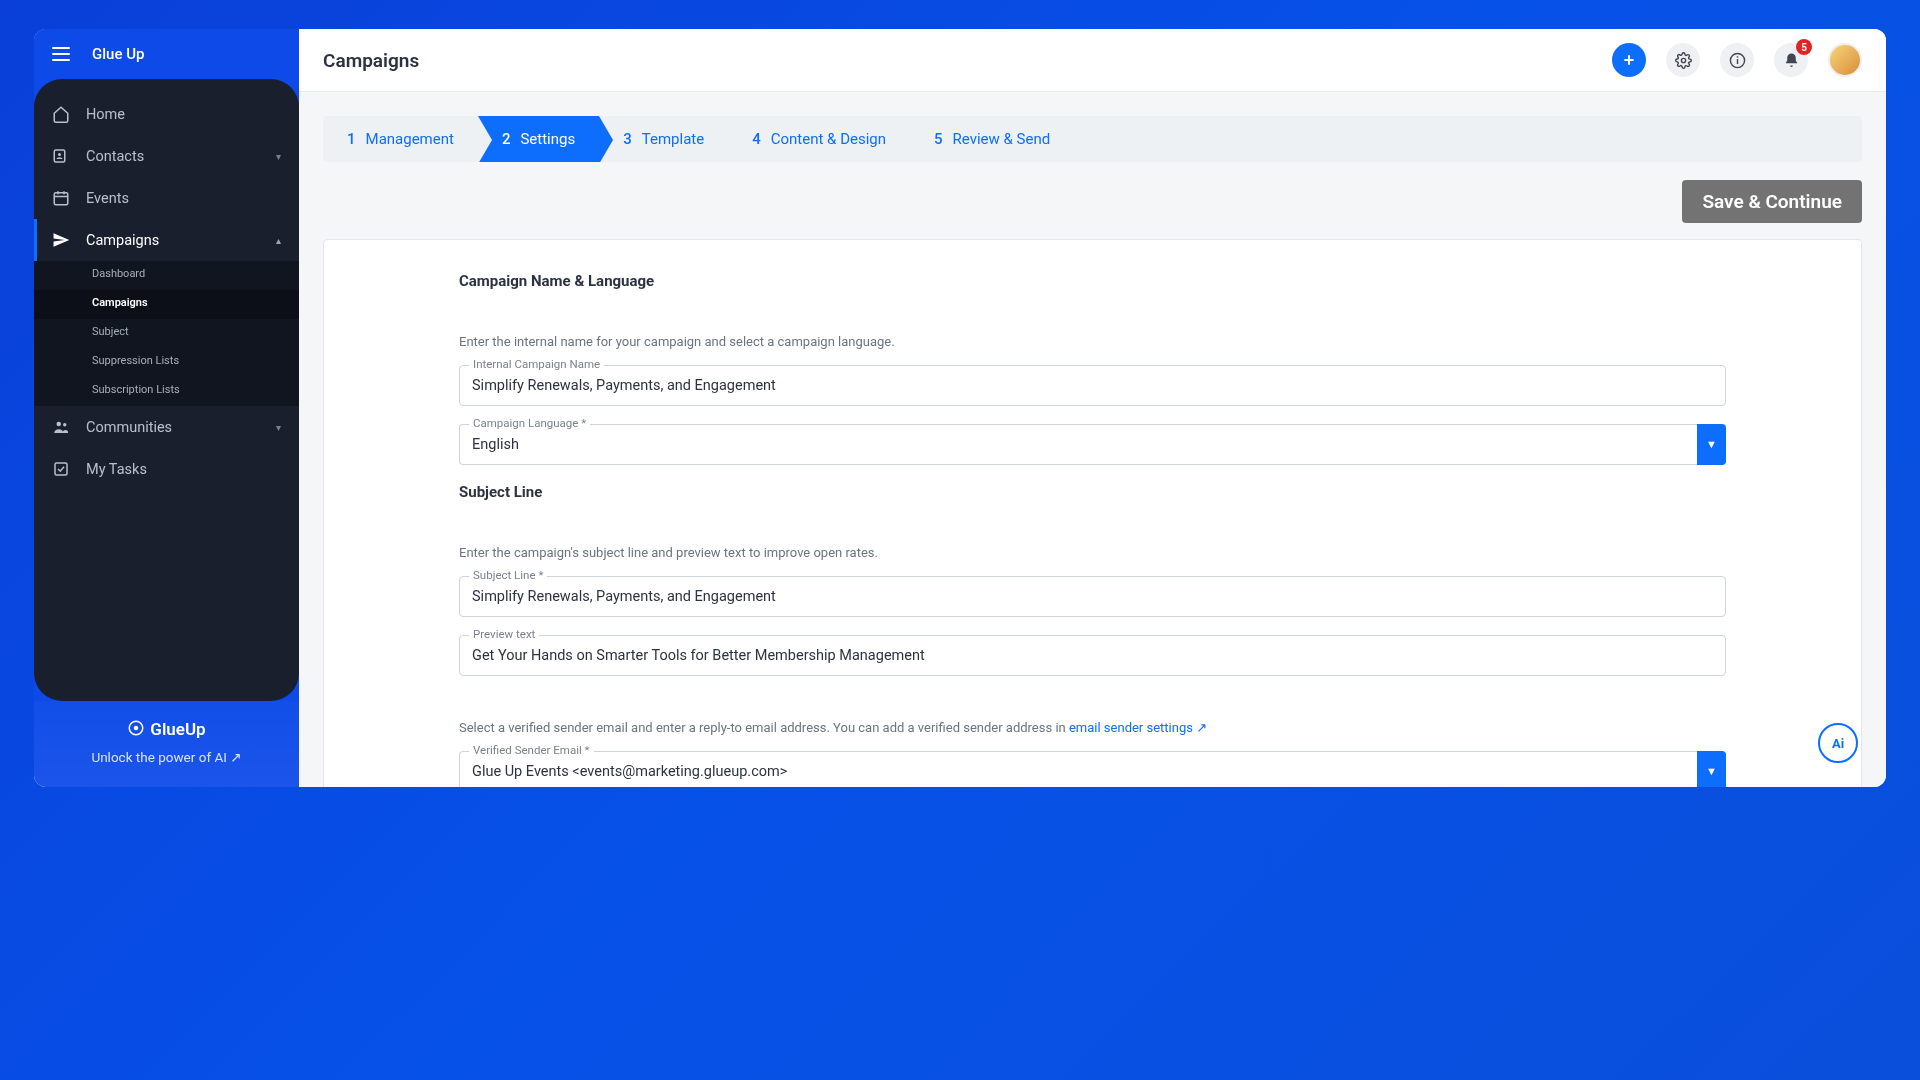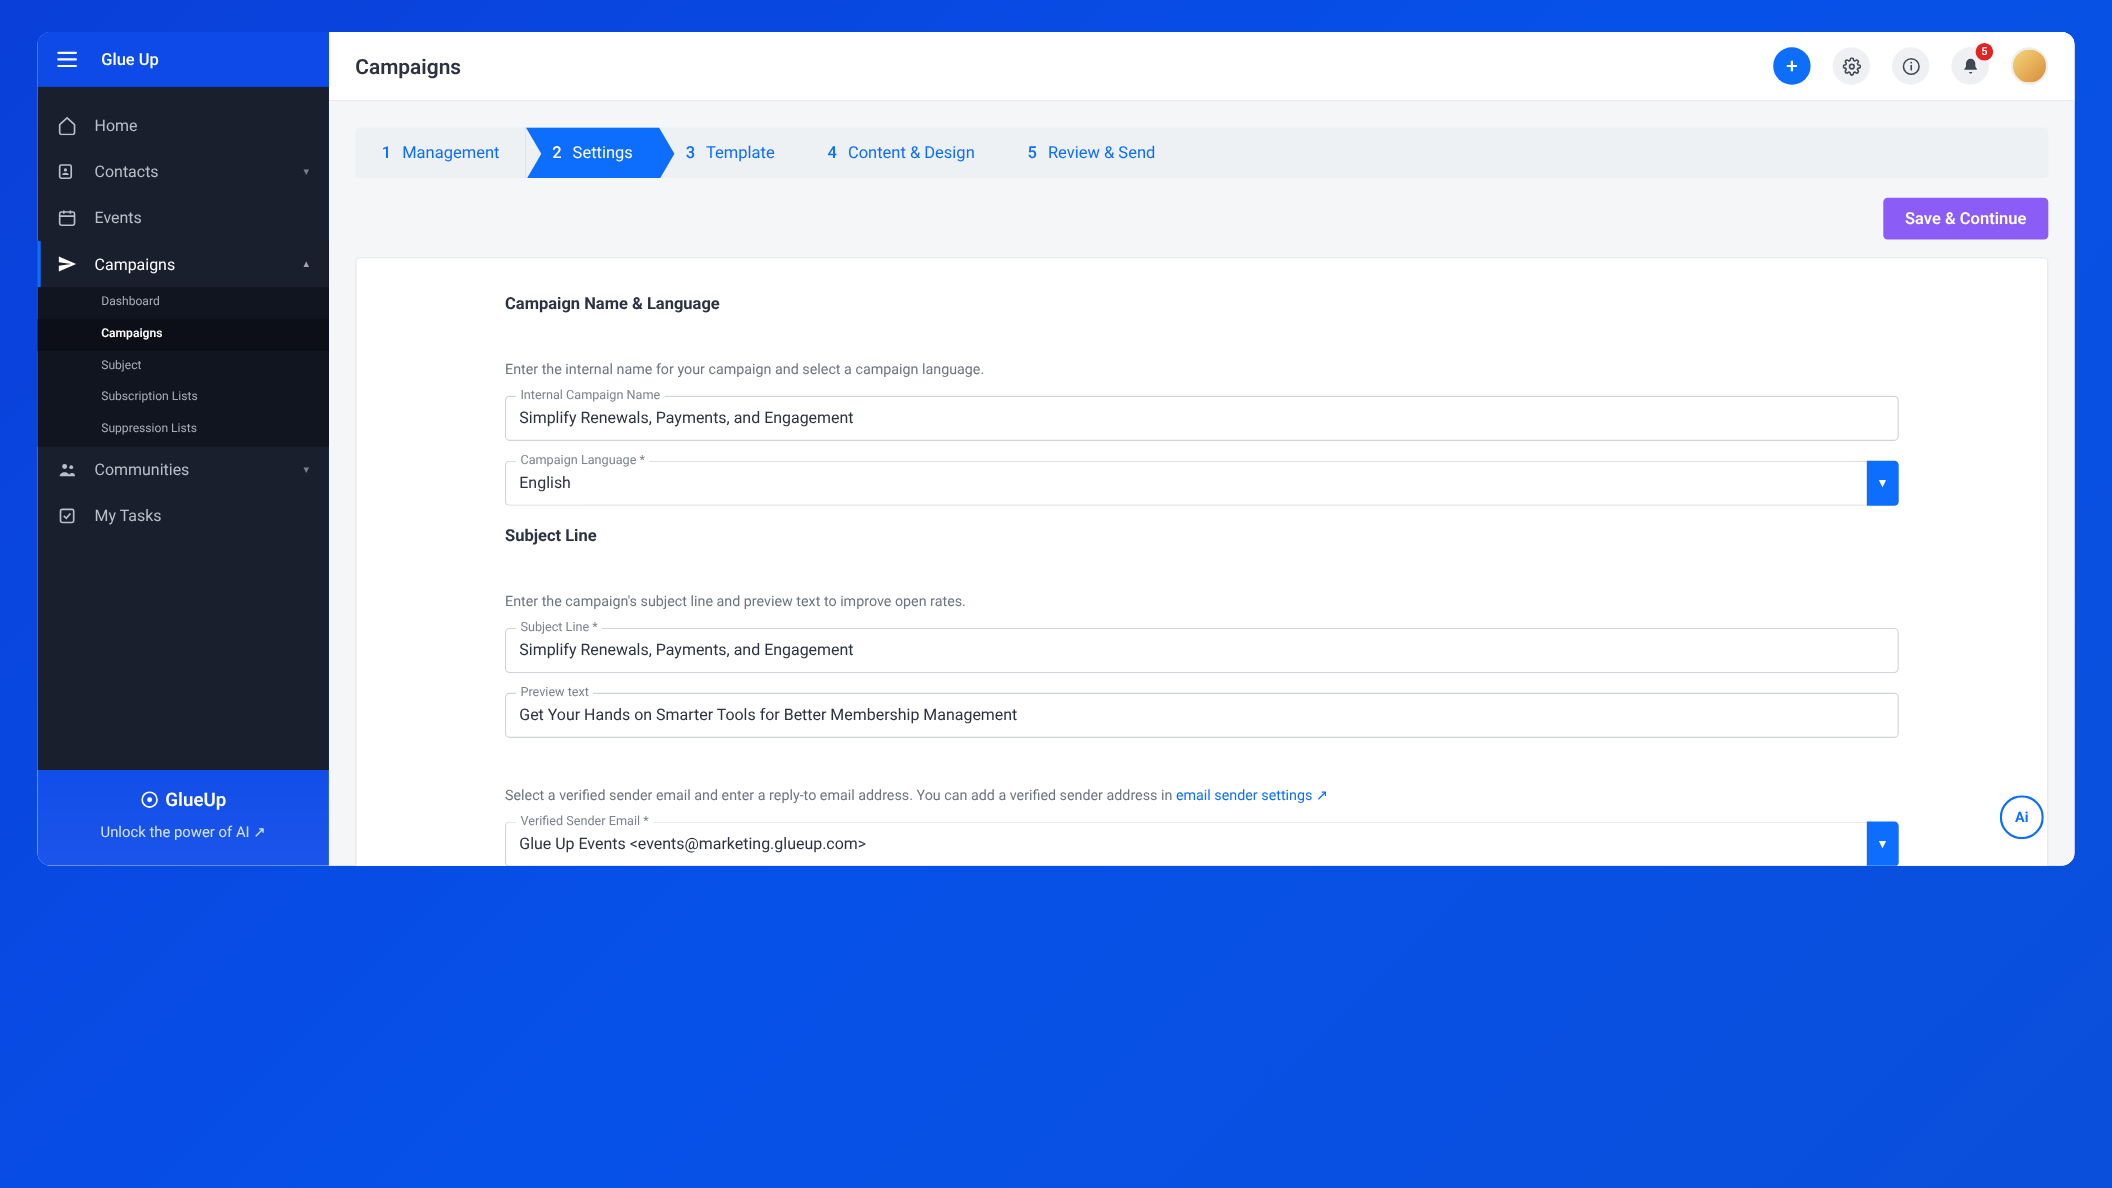--- a/index.html
+++ b/index.html
@@ -3,21 +3,21 @@
 <meta charset="utf-8">
 <style>
 * { margin: 0; padding: 0; box-sizing: border-box; font-family: -apple-system, BlinkMacSystemFont, "Segoe UI", Roboto, sans-serif; }
 body { background: linear-gradient(135deg, #0a3fd9 0%, #0651e8 50%, #0a4fdb 100%); min-height: 100vh; padding: 29px 34px; font-size: 14px; }
 .app-frame { background: #fff; border-radius: 12px; height: 758px; display: flex; overflow: hidden; position: relative; }
 .sidebar { width: 265px; background: #0d4ae8; color: #fff; display: flex; flex-direction: column; position: relative; }
 .sidebar-header { display: flex; align-items: center; padding: 16px 18px; gap: 22px; background: #0d4ae8; border-bottom: 0; }
 .hamburger-icon { width: 18px; height: 14px; display: flex; flex-direction: column; justify-content: space-between; cursor: pointer; }
 .hamburger-icon span { height: 2px; background: #fff; border-radius: 1px; }
 .brand-name { font-size: 15px; font-weight: 500; }
-.nav { list-style: none; padding-top: 14px; background: #1a1f2e; flex: 1; }
+.nav { list-style: none; padding-top: 14px; background: #1a1f2e; flex: 1; border-radius: 28px; }
 .nav-item { display: flex; align-items: center; padding: 12px 18px; gap: 16px; color: #b9c0c9; cursor: pointer; position: relative; }
 .nav-item.active { background: #1a1f2e; color: #fff; border-left: 3px solid #0d6efd; padding-left: 15px; }
 .nav-item .nav-label { font-size: 14.5px; flex: 1; }
 .nav-item .caret { font-size: 10px; opacity: .6; }
 .nav-icon { width: 18px; height: 18px; display: inline-flex; align-items: center; justify-content: center; }
 .subnav { list-style: none; background: #111520; }
 .subnav-item { padding: 6px 18px 10px 58px; color: #a8afb9; cursor: pointer; font-size: 11px; }
 .subnav-item.active { background: #0c0f18; color: #fff; font-weight: 600; }
 .sidebar-footer { padding: 18px 12px 22px; text-align: center; background: linear-gradient(180deg, rgba(255,255,255,0.02), rgba(255,255,255,0.06)); }
 .footer-logo { color: #fff; font-size: 17px; font-weight: 600; display: flex; align-items: flex-start; justify-content: center; gap: 5px; margin-bottom: 10px; }
@@ -32,21 +32,21 @@
 .notif-badge { position: absolute; top: -4px; right: -4px; background: #e02424; color: #fff; font-size: 10px; width: 16px; height: 16px; border-radius: 50%; display: flex; align-items: center; justify-content: center; font-weight: 600; }
 .avatar { width: 34px; height: 34px; border-radius: 50%; background: linear-gradient(135deg,#f6d67a,#d88c3a); border: 2px solid #eee; }
 .content-scroll { flex: 1; overflow-y: auto; padding: 24px; }
 .wizard { display: flex; background: #eef1f4; border-radius: 4px; overflow: hidden; margin-bottom: 18px; }
 .wiz-step { padding: 14px 24px; color: #0d6efd; font-size: 15px; cursor: pointer; position: relative; display: flex; align-items: center; gap: 10px; }
 .wiz-step .num { font-weight: 500; }
 .wiz-step.active { background: #0d6efd; color: #fff; }
 .wiz-step.active::after { content: ""; position: absolute; right: -14px; top: 0; width: 0; height: 0; border-top: 24px solid transparent; border-bottom: 24px solid transparent; border-left: 14px solid #0d6efd; z-index: 2; }
 .wiz-step.prev::after { content: ""; position: absolute; right: -14px; top: 0; width: 0; height: 0; border-top: 24px solid transparent; border-bottom: 24px solid transparent; border-left: 14px solid #eef1f4; z-index: 1; }
 .action-row { display: flex; justify-content: flex-end; margin-bottom: 16px; }
-.btn-primary { background: #8b5cf6; color: #fff; border: none; padding: 10px 20px; border-radius: 4px; font-size: 15px; font-weight: 600; cursor: pointer; }
+.btn-primary { background: #737373; color: #fff; border: none; padding: 10px 20px; border-radius: 4px; font-size: 19px; font-weight: 600; cursor: pointer; }
 .card { background: #fff; border: 1px solid #e3e6eb; border-radius: 4px; padding: 32px 135px 28px; }
 .section-title { font-size: 15px; font-weight: 700; color: #2c3340; margin-bottom: 6px; }
 .section-desc { font-size: 13px; color: #6c7480; margin-bottom: 16px; margin-top: 44px; }
 .field { position: relative; margin-bottom: 18px; }
 .field-label { position: absolute; top: -8px; left: 10px; background: #fff; padding: 0 4px; font-size: 11.5px; color: #7b828e; }
 .field input, .field textarea, .select-box { width: 100%; border: 1px solid #cfd4da; border-radius: 4px; padding: 11px 12px; font-size: 14.5px; color: #2c3340; font-family: inherit; }
 .select-wrap { display: flex; }
 .select-box { border-top-right-radius: 0; border-bottom-right-radius: 0; border-right: none; }
 .select-caret { width: 30px; background: #0d6efd; color: #fff; display: flex; align-items: center; justify-content: center; border-radius: 0 4px 4px 0; cursor: pointer; font-size: 11px; }
 .inline-link { color: #0d6efd; text-decoration: none; }
@@ -109,22 +109,22 @@
             </svg>
           </span>
         <span class="nav-label">Campaigns</span>
         <span class="caret">▴</span>
       </li>
 
       <ul class="subnav">
         <li class="subnav-item">Dashboard</li>
         <li class="subnav-item active">Campaigns</li>
         <li class="subnav-item">Subject</li>
+        <li class="subnav-item">Suppression Lists</li>
         <li class="subnav-item">Subscription Lists</li>
-        <li class="subnav-item">Suppression Lists</li>
       </ul>
 
       <li class="nav-item">
         <span class="nav-icon">
             <svg width="18" height="18" viewBox="0 0 24 24" fill="currentColor">
               <circle cx="9" cy="8" r="3"></circle>
               <circle cx="17" cy="9" r="2.3"></circle>
               <path d="M3 20c0-3 2.7-5 6-5s6 2 6 5"></path>
               <path d="M14 20c0-2.4 1.6-4 4-4s3.5 1.3 3.5 4"></path>
             </svg>

